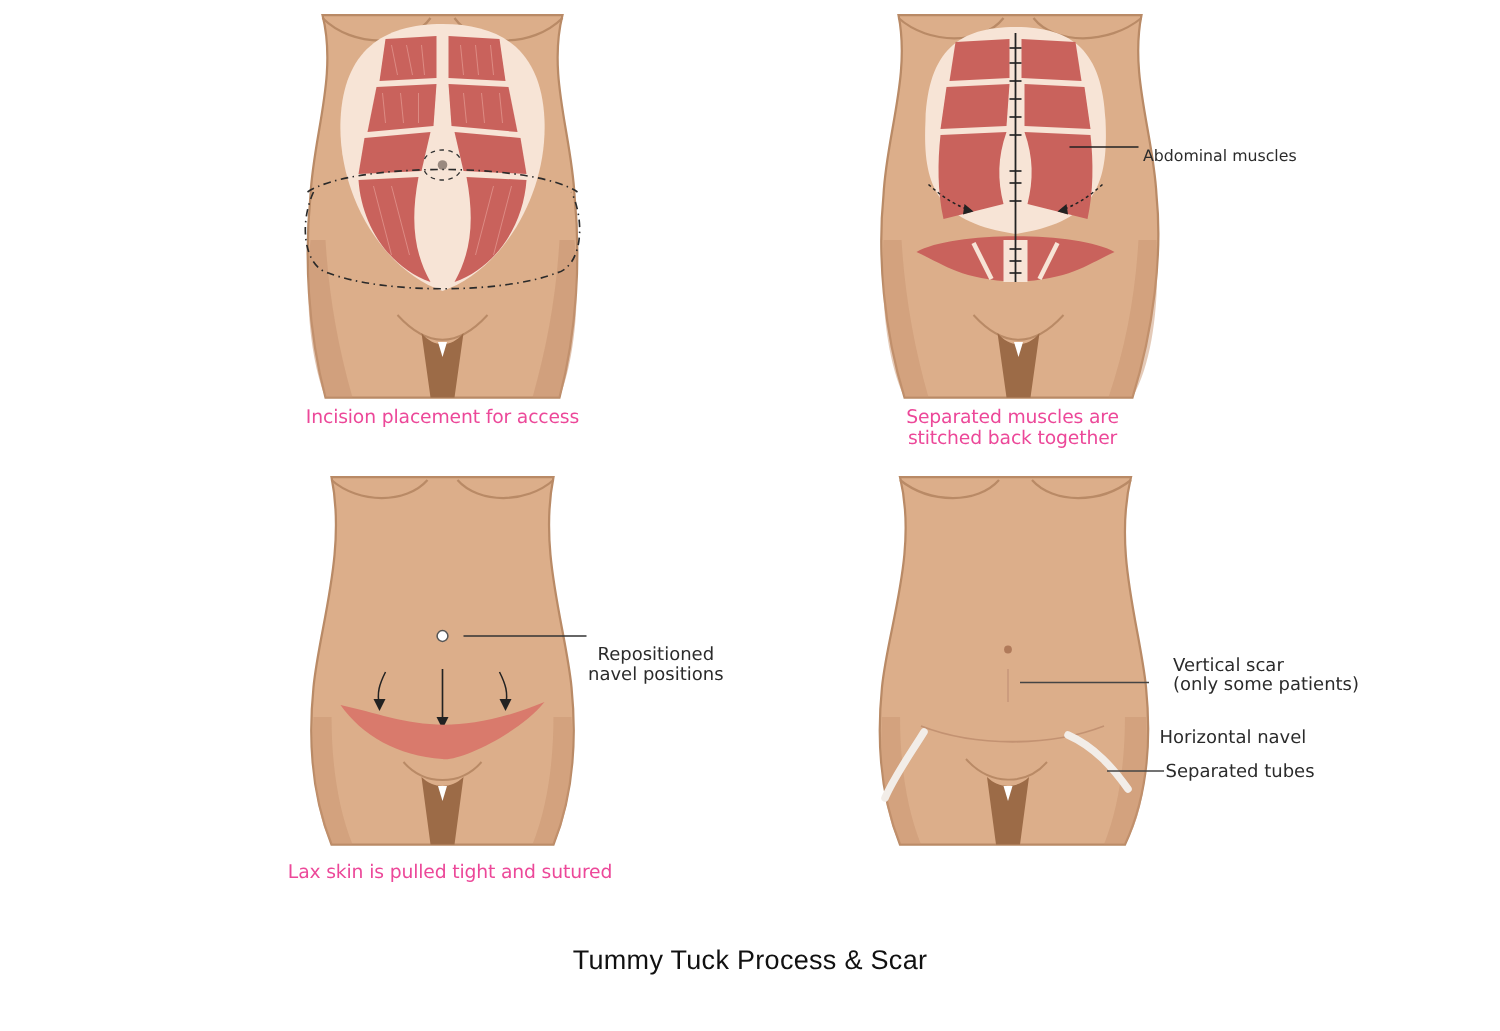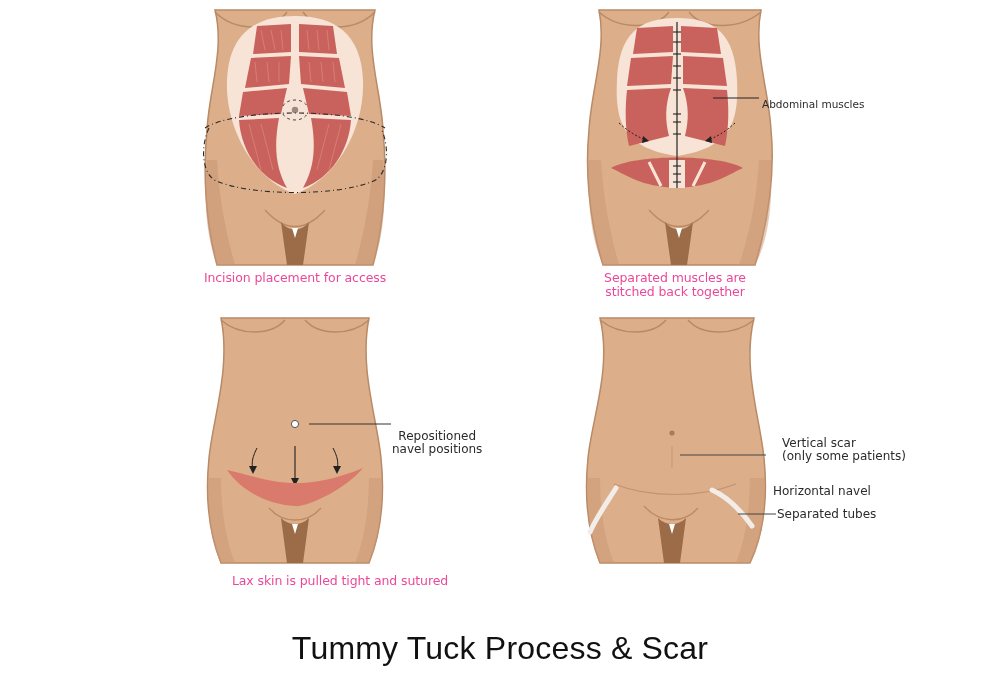--- a/index.html
+++ b/index.html
@@ -9,21 +9,21 @@
     .caption {
       position: absolute; text-align: center; color: #ec4899;
       font-size: 12.5px; line-height: 14px; letter-spacing: -0.1px;
     }
     .label {
       position: absolute; color: #2b2b2b; font-size: 12px; line-height: 13px; white-space: nowrap;
     }
     .label.small { font-size: 10.5px; }
     .title {
       position: absolute; left: 0; width: 1000px; top: 630px; text-align: center;
-      font-family: "Liberation Sans", sans-serif; font-size: 32px; color: #111111; letter-spacing: 0.2px;
+      font-family: "Liberation Sans", sans-serif; font-size: 18px; color: #111111; letter-spacing: 0.2px;
     }
   </style>
 </head>
 <body>
 
 <div class="panel" style="left:195px; top:10px; width:200px; height:300px;">
   <svg width="200" height="260" viewBox="0 0 200 260">
 
     <path d="M20,0 C30,40 14,80 12,120 C8,160 10,210 22,255 L178,255 C190,210 192,160 188,120 C186,80 170,40 180,0 Z" fill="#dcae8a" stroke="#b98a66" stroke-width="1.5"></path>
 
@@ -156,21 +156,21 @@
     <path d="M32,152 C70,160 100,178 168,150 C150,172 110,190 100,188 C70,186 46,172 32,152 Z" fill="#d97a6c"></path>
 
     <path d="M74,190 C88,206 112,206 126,190" fill="none" stroke="#b98a66" stroke-width="1.3"></path>
     <path d="M86,200 C94,208 106,208 114,200 L108,245 L92,245 Z" fill="#9c6b47"></path>
     <path d="M97,206 L103,206 L100,216 Z" fill="#ffffff"></path>
   </svg>
   <div class="label" style="left:197px; top:112px; text-align:center; line-height:13px;">
     <div>Repositioned</div>
     <div>navel positions</div>
   </div>
-  <div class="caption" style="left:-10px; top:256px; width:230px;margin-left:40px;">
+  <div class="caption" style="left:-10px; top:256px; width:230px;">
     <div>Lax skin is pulled tight and sutured</div>
   </div>
 </div>
 
 <div class="panel" style="left:580px; top:318px; width:310px; height:300px;">
   <svg width="200" height="250" viewBox="0 0 200 250">
     <path d="M20,0 C32,50 12,100 8,140 C4,180 8,215 20,245 L170,245 C184,215 188,180 184,140 C180,100 162,50 174,0 Z" fill="#dcae8a" stroke="#b98a66" stroke-width="1.5"></path>
     <path d="M8,160 C6,195 10,225 20,245 L34,245 C24,220 20,190 20,160 Z" fill="#c99672" opacity="0.5"></path>
     <path d="M184,160 C186,195 182,225 170,245 L156,245 C166,220 170,190 170,160 Z" fill="#c99672" opacity="0.5"></path>
     <path d="M20,2 C40,18 72,18 86,2" fill="none" stroke="#b98a66" stroke-width="1.5"></path>

